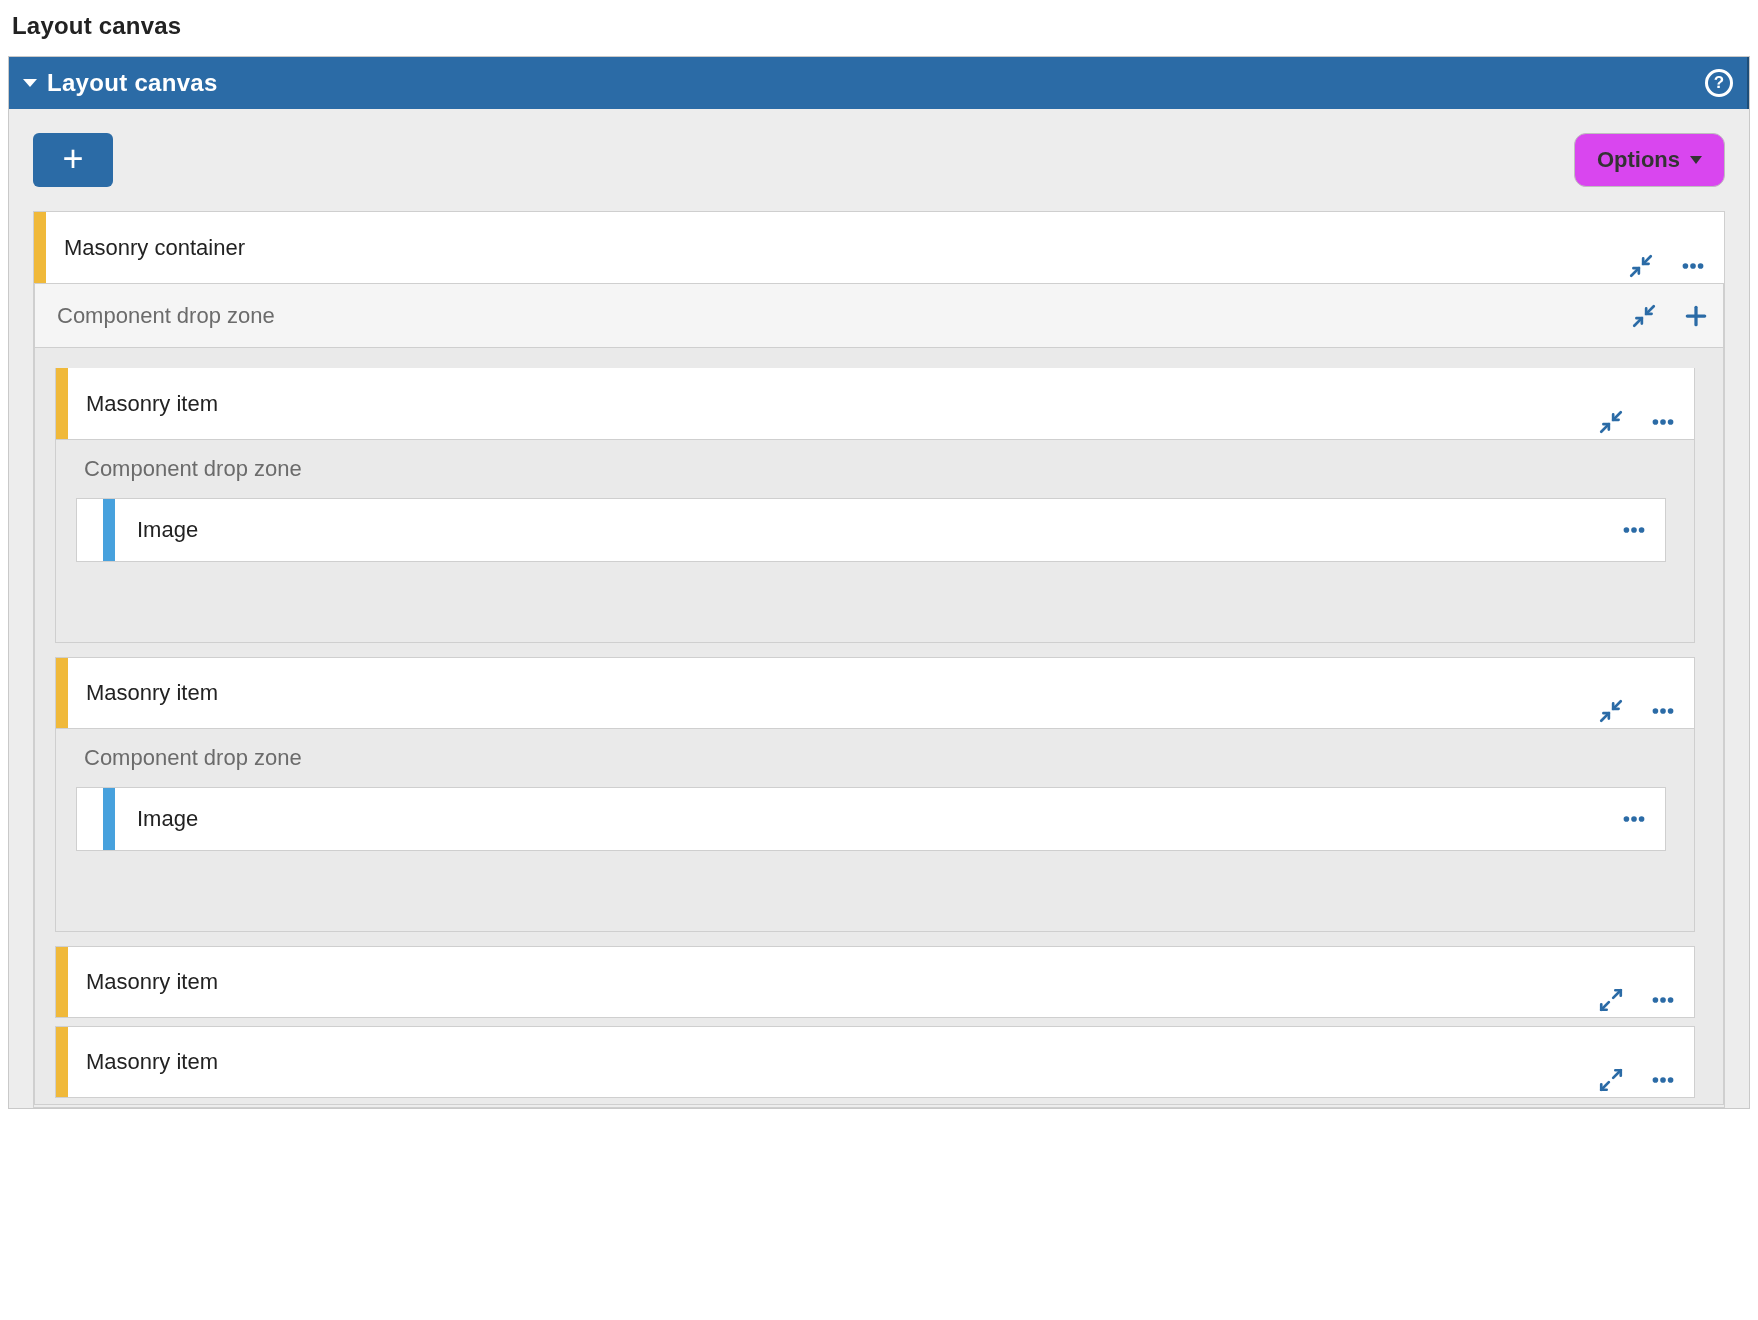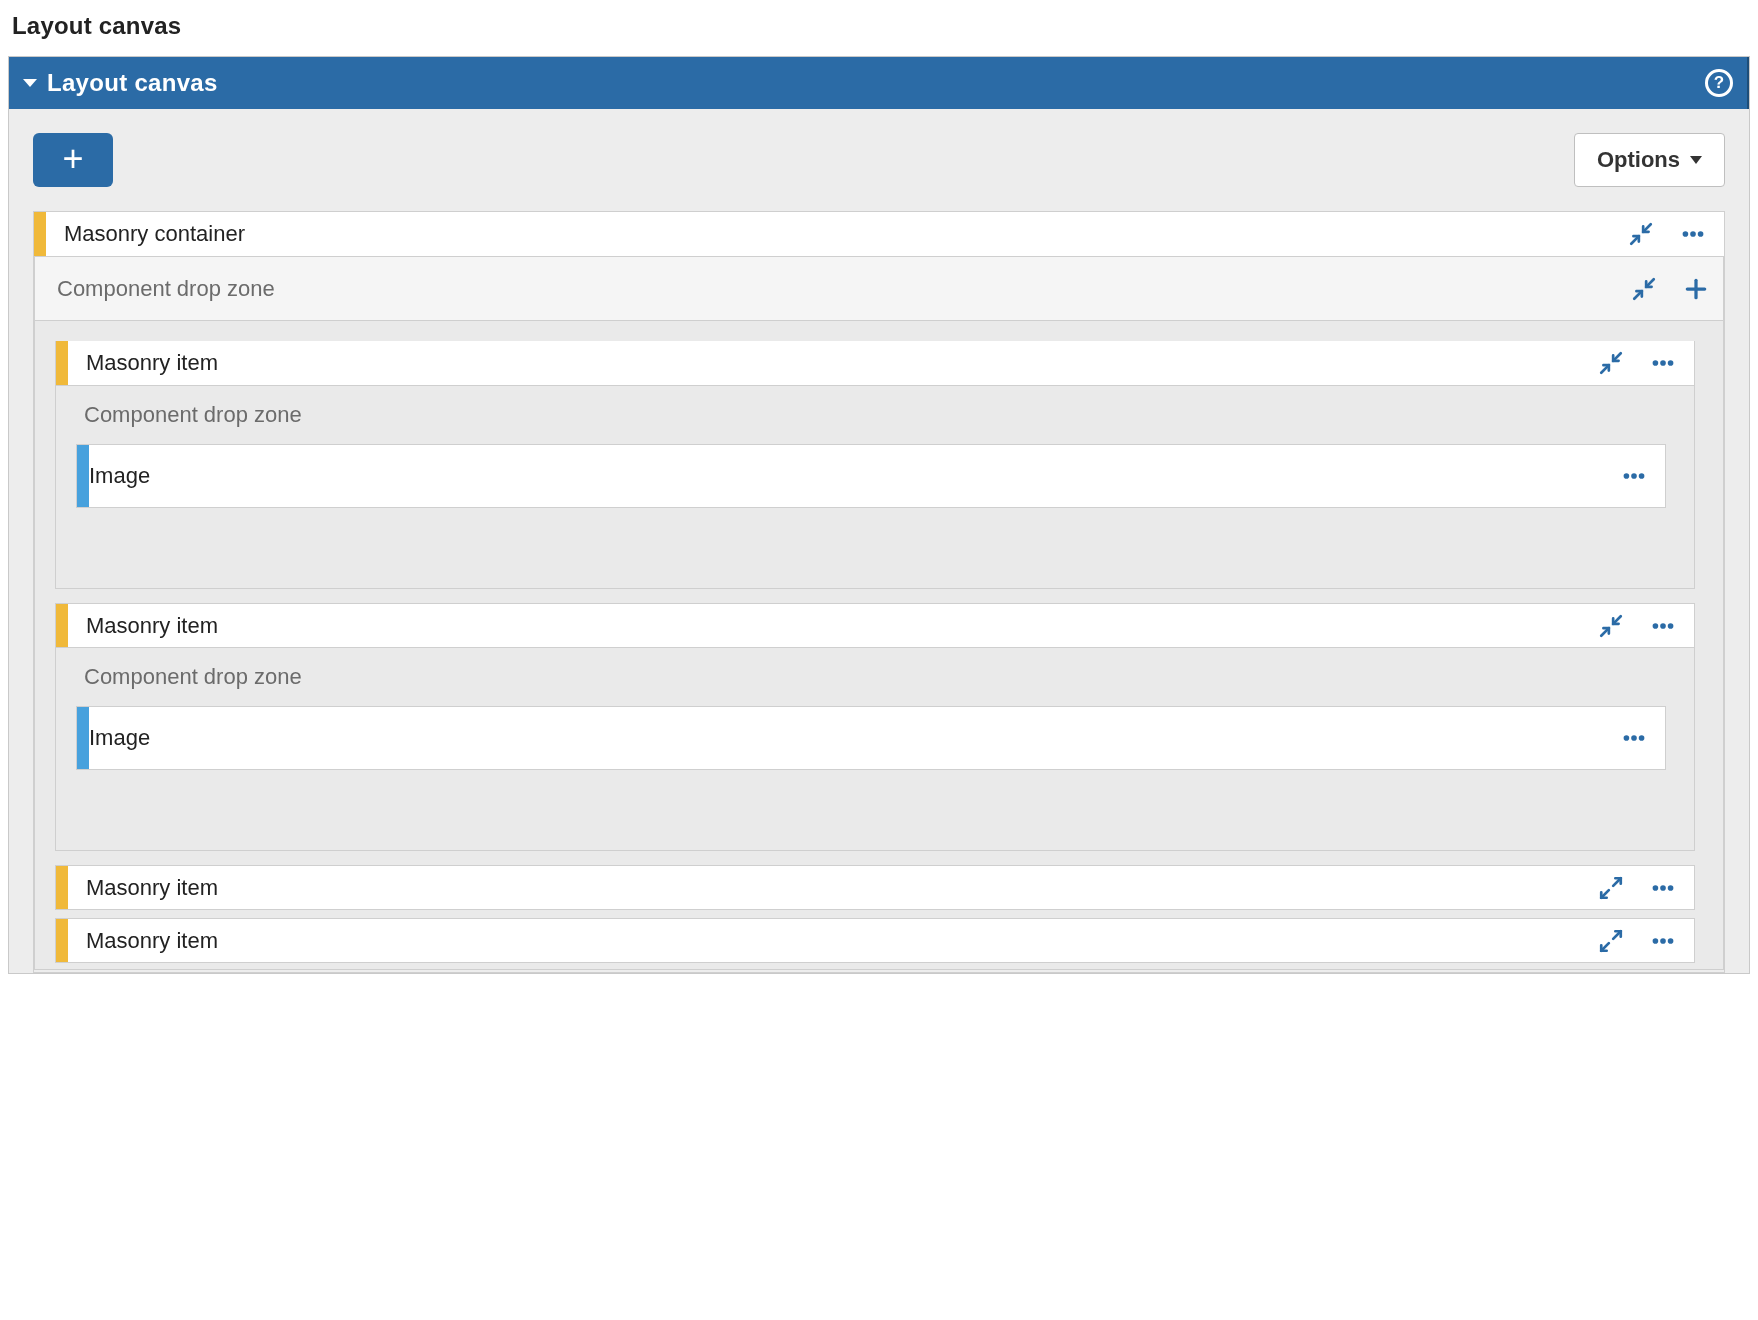--- a/index.html
+++ b/index.html
@@ -60,23 +60,23 @@
     display: flex; align-items: center; justify-content: center;
     cursor: pointer;
   }
   .add-btn .plus {
     color: #fff; font-size: 36px; font-weight: 300; line-height: 1;
     position: relative; top: -1px;
   }
 
   .options-btn {
     height: 54px;
-    background: #ffffff;
+    background: #d946ef;
     border: 1px solid #bfbfbf;
-    border-radius: 4px;
+    border-radius: 12px;
     padding: 0 22px;
     font-size: 22px;
     font-weight: 700;
     color: #333;
     display: flex; align-items: center; gap: 10px;
     cursor: pointer;
   }
   .options-btn .caret {
     width: 0; height: 0;
     border-left: 6px solid transparent;
@@ -86,22 +86,22 @@
 
   
   .canvas-area {
     border: 1px solid #cfcfcf;
     background: #ededed;
   }
 
   .row {
     background: #fff;
     border: 1px solid #cfcfcf;
-    display: flex; align-items: center; justify-content: space-between;
-    height: 45px;
+    display: flex; align-items: flex-end; justify-content: space-between;
+    height: 72px;
     padding: 0 10px 0 0;
     position: relative;
   }
 
   .row .left { display: flex; align-items: center; gap: 18px; height: 100%; }
   .color-bar {
     width: 12px; height: 100%;
     background: #f0b93a;
   }
   .color-bar.blue { background: #47a1dd; }
@@ -148,21 +148,21 @@
   }
   .inner-dropzone-label { font-size: 22px; color: #6b6b6b; }
 
   .leaf-row {
     background: #fff;
     border: 1px solid #cfcfcf;
     height: 64px;
     display: flex; align-items: center; justify-content: space-between;
     padding-right: 10px;
   }
-  .leaf-row .left { display: flex; align-items: center; height: 100%; }
+  .leaf-row .left { display: flex; align-items: center; gap: 22px; height: 100%; margin-left: 26px; }
 
   .spacer-8 { height: 8px; }
   .spacer-14 { height: 14px; }
 
   .canvas-bottom-pad { height: 2px; }
 </style>
 </head>
 <body>
 
 <div class="wrap">

